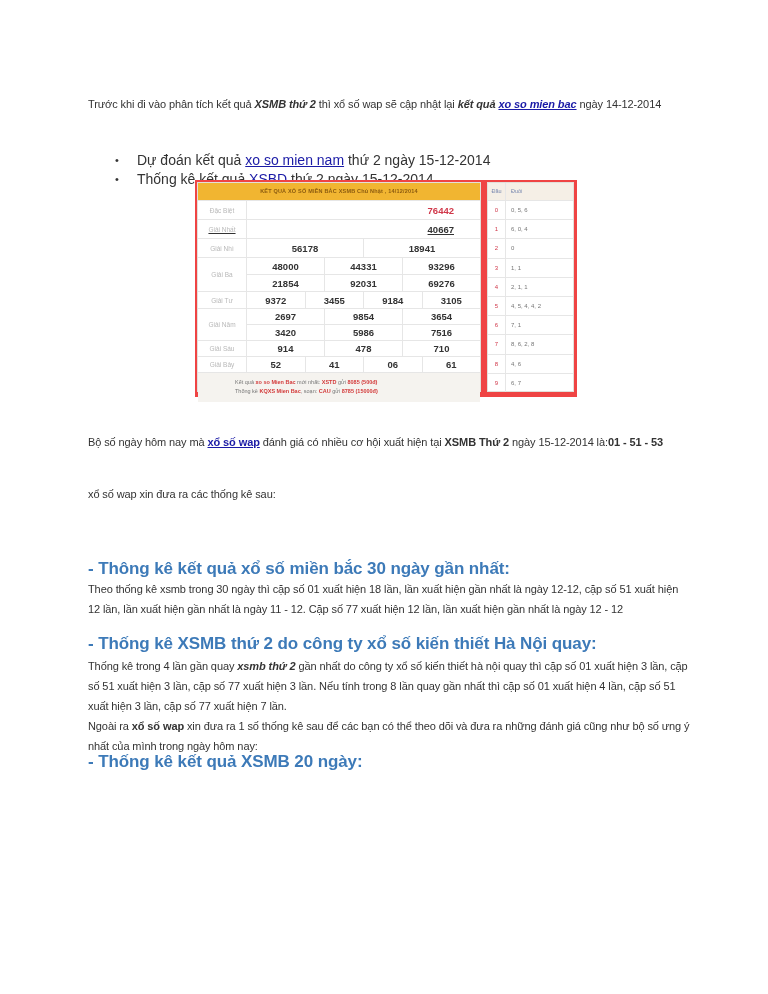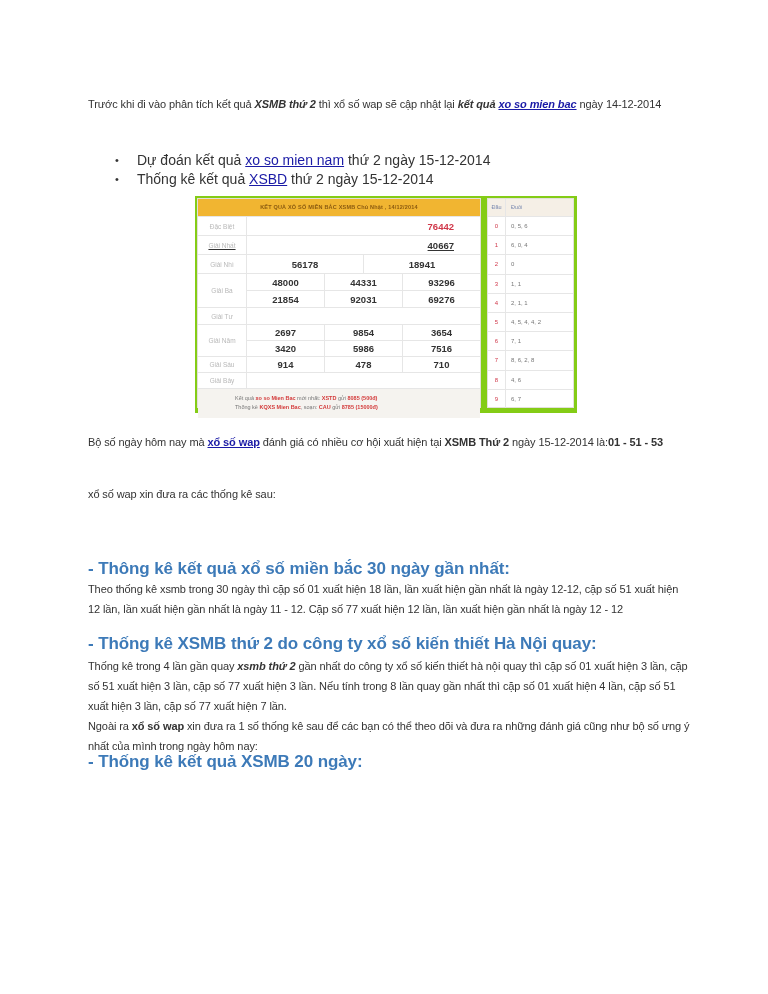--- a/index.html
+++ b/index.html
@@ -11,21 +11,21 @@
     .link { color: #1a1aa6; text-decoration: underline; }
     .bi { font-weight: bold; font-style: italic; }
 
     .bullets { position: absolute; left: 88px; top: 151px; width: 605px; font-size: 14px; line-height: 19px; list-style: none; }
     .bullets li { position: relative; padding-left: 49px; }
     .bullets li::before { content: "•"; position: absolute; left: 27px; top: 0; font-size: 11px; color: #333; }
 
     .h { position: absolute; left: 88px; font-size: 17px; font-weight: bold; color: #3d7ab8; line-height: 22px; letter-spacing: -0.1px; white-space: nowrap; }
 
     
-    .lotto { position: absolute; left: 195px; top: 196px; width: 382px; height: 217px; background: #84cc16; }
+    .lotto { position: absolute; left: 195px; top: 180px; width: 382px; height: 217px; background: #ef4444; }
     .main-tbl { position: absolute; left: 2px; top: 2px; width: 284px; height: 210px; background: #fff; border: 1px solid #e2e0da; }
     .tbl-head { height: 17px; background: #f1b531; color: #8a5a10; font-size: 5.5px; font-weight: bold; text-align: center; line-height: 17px; letter-spacing: 0.2px; }
     .row { display: flex; border-top: 1px solid #e6e6e6; }
     .lbl { width: 49px; flex: none; border-right: 1px solid #e6e6e6; color: #b8b8b8; font-size: 6.5px; display: flex; align-items: center; justify-content: center; }
     .cells { flex: 1; display: flex; flex-direction: column; }
     .sub { display: flex; flex: 1; }
     .sub + .sub { border-top: 1px solid #e6e6e6; }
     .c { flex: 1; text-align: center; font-size: 9.5px; font-weight: bold; color: #333; display: flex; align-items: center; justify-content: center; }
     .c + .c { border-left: 1px solid #e6e6e6; }
     .c.right { justify-content: flex-end; padding-right: 26px; }
@@ -90,20 +90,28 @@
         </div>
         <div class="sub">
           <div class="c">21854</div>
           <div class="c">92031</div>
           <div class="c">69276</div>
         </div>
       </div>
     </div>
     <div class="row" style="height:17px;">
       <div class="lbl">Giải Tư</div>
+      <div class="cells">
+          <div class="sub">
+        <div class="c">9372</div>
+        <div class="c">3455</div>
+        <div class="c">9184</div>
+        <div class="c">3105</div>
+      </div>
+        </div>
     </div>
     <div class="row" style="height:32px;">
       <div class="lbl">Giải Năm</div>
       <div class="cells">
         <div class="sub">
           <div class="c">2697</div>
           <div class="c">9854</div>
           <div class="c">3654</div>
         </div>
         <div class="sub">
@@ -118,20 +126,28 @@
       <div class="cells">
           <div class="sub">
         <div class="c">914</div>
         <div class="c">478</div>
         <div class="c">710</div>
       </div>
         </div>
     </div>
     <div class="row" style="height:16px;">
       <div class="lbl">Giải Bảy</div>
+      <div class="cells">
+          <div class="sub">
+        <div class="c">52</div>
+        <div class="c">41</div>
+        <div class="c">06</div>
+        <div class="c">61</div>
+      </div>
+        </div>
     </div>
     <div class="note">
       <div><span>Kết quả </span><span class="r">xo so Mien Bac</span><span> mới nhất: </span><span class="r">XSTD</span><span> gửi </span><span class="r">8085 (500đ)</span></div>
       <div><span>Thống kê </span><span class="r">KQXS Mien Bac</span><span>, soạn: </span><span class="r">CAU</span><span> gửi </span><span class="r">8785 (15000đ)</span></div>
     </div>
   </div>
 
   <div class="side-tbl">
     <div class="side-head">
         <span>Đầu</span>

